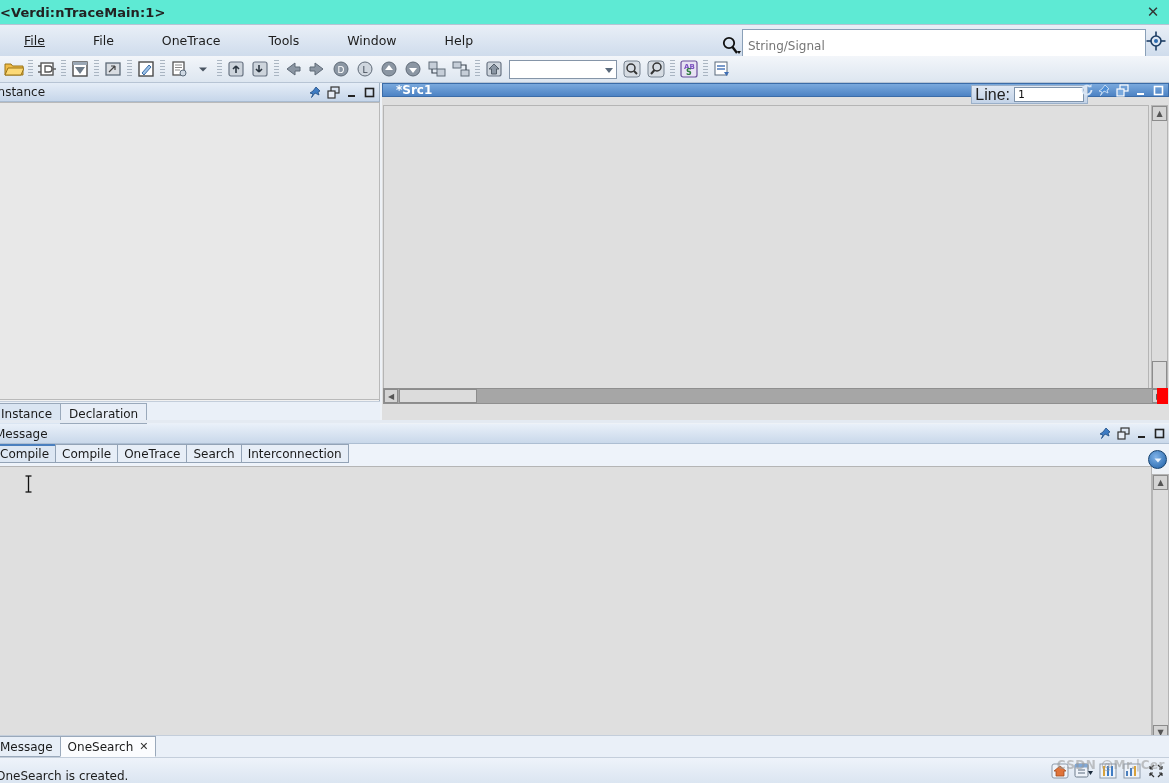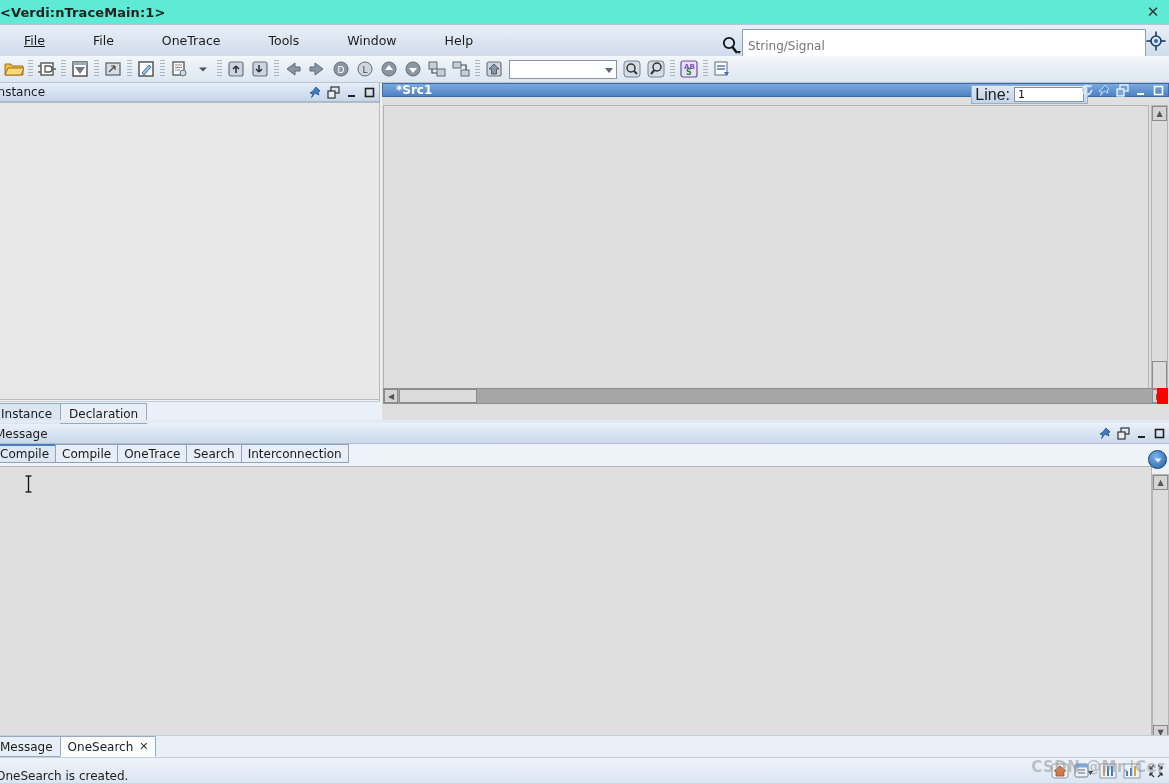--- a/index.html
+++ b/index.html
@@ -233,21 +233,21 @@
     font-size: 12px; color: #1c1c1c;
   }
   #status-icons {
     position: absolute; right: 2px; top: 1px; height: 24px;
     display: flex; align-items: center; gap: 2px;
   }
   .sic { width: 22px; height: 22px; display: flex; align-items: center;
          justify-content: center; cursor: pointer; }
   .watermark {
     position: absolute; right: 4px; top: 758px;
-    font-size: 15px; font-weight: bold; color: rgba(150,150,150,.55);
+    font-size: 12px; font-weight: bold; color: rgba(150,150,150,.55);
     letter-spacing: .5px; pointer-events: none; white-space: nowrap;
     font-family: "DejaVu Sans", sans-serif;
   }
   .divider-h {
     position: absolute; left: 0; width: 1169px; height: 3px;
     background: #e4eaf2;
   }
 </style>
 </head>
 <body>

